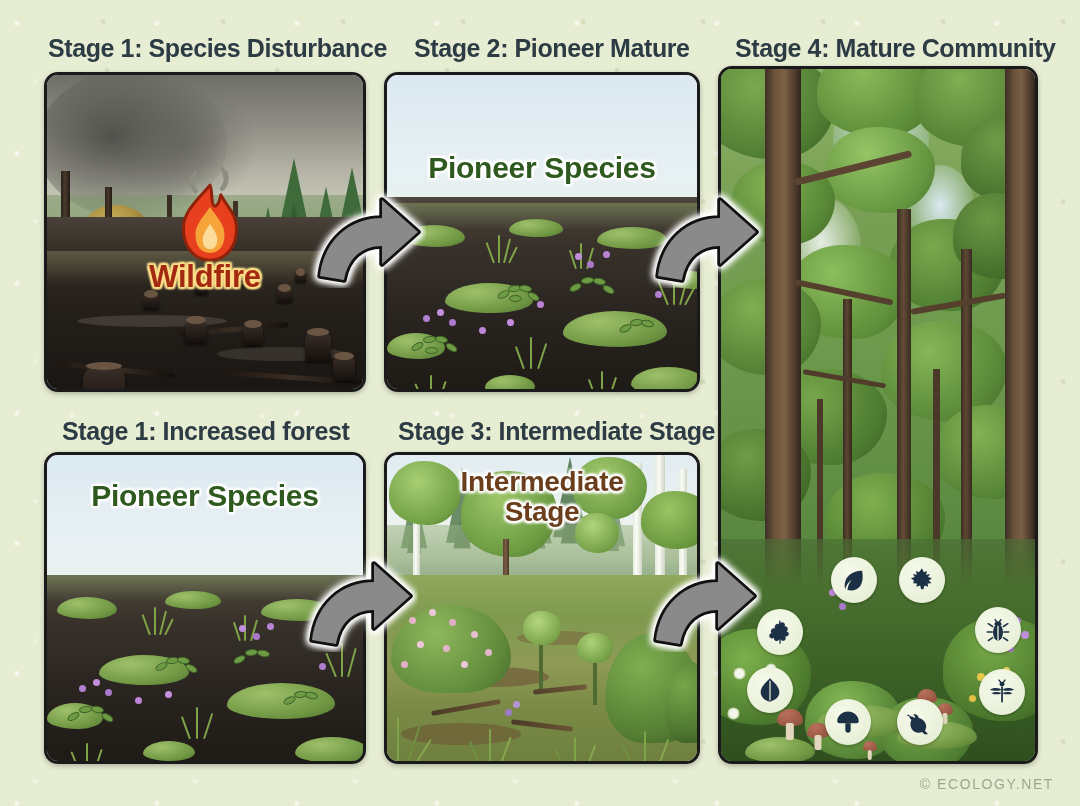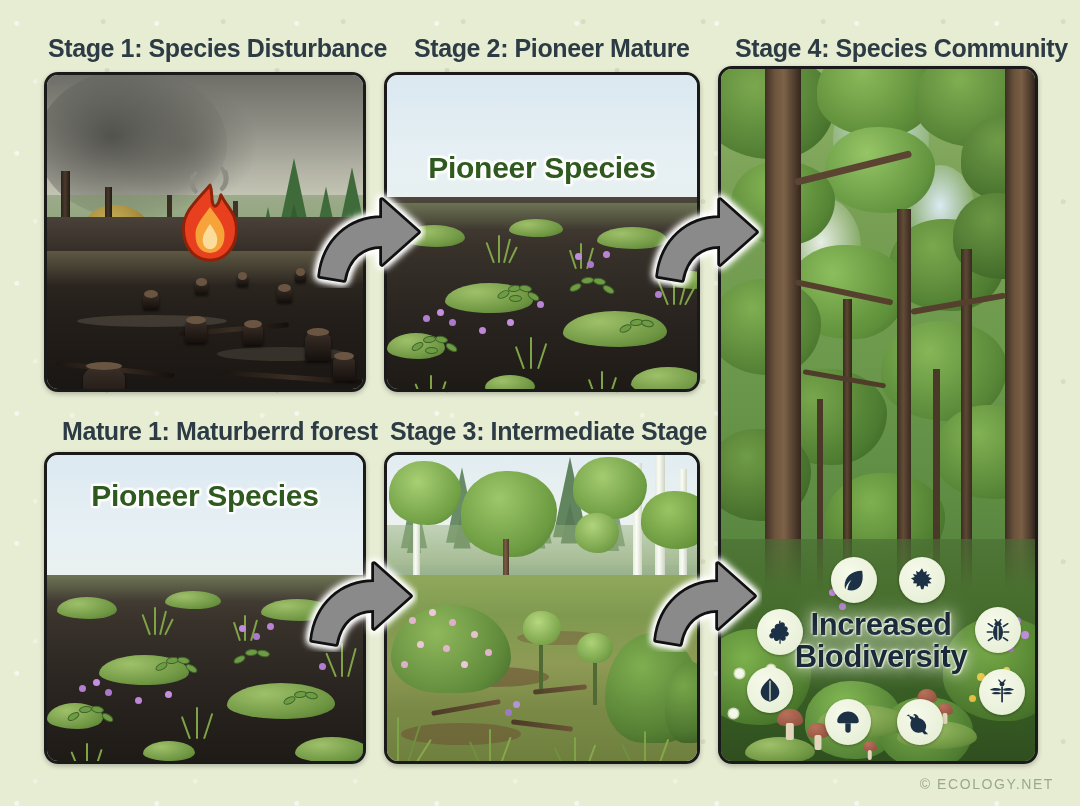--- a/index.html
+++ b/index.html
@@ -160,23 +160,23 @@
     font-size: 14px; color: #9aa890; letter-spacing: 1.6px;
   }
 </style>
 </head>
 <body>
 
 <div id="paper-grain"></div>
 
 <div class="stage-title" style="left:48px;  top:34px;">Stage 1: Species Disturbance</div>
 <div class="stage-title" style="left:414px; top:34px;">Stage 2: Pioneer Mature</div>
-<div class="stage-title" style="left:735px; top:34px;">Stage 4: Species Community</div>
-<div class="stage-title" style="left:62px;  top:417px;">Mature 1: Maturberrd forest</div>
-<div class="stage-title" style="left:390px; top:417px;">Stage 3: Intermediate Stage</div>
+<div class="stage-title" style="left:735px; top:34px;">Stage 4: Mature Community</div>
+<div class="stage-title" style="left:62px;  top:417px;">Stage 1: Increased forest</div>
+<div class="stage-title" style="left:398px; top:417px;">Stage 3: Intermediate Stage</div>
 
 <div class="panel" id="panel-wildfire" style="left:44px; top:72px; width:322px; height:320px;">
   <div class="scene">
 
     <div class="sky" style="height:175px;background:linear-gradient(180deg,#6e6e68 0%,#8d8d84 28%,#b4b3a6 55%,#cfd2bd 80%,#d8dcc4 100%);"></div>
 
     <div style="position:absolute;left:-10px;top:-6px;width:190px;height:150px;border-radius:50%;background:radial-gradient(ellipse at 40% 45%,rgba(70,70,66,.85),rgba(110,110,104,.45) 60%,transparent 78%);"></div>
     <div style="position:absolute;left:60px;top:10px;width:150px;height:120px;border-radius:50%;background:radial-gradient(ellipse at 50% 50%,rgba(92,92,86,.6),transparent 72%);"></div>
 
     <div style="position:absolute;left:0;right:0;top:120px;height:70px;background:linear-gradient(180deg,rgba(124,150,104,.55),rgba(96,124,80,.8));"></div>
@@ -222,20 +222,21 @@
 
   <div style="position:absolute;left:124px;top:86px;width:78px;height:104px;">
     <svg viewBox="0 0 64 86" style="width:100%;height:100%;">
       <path d="M20 10 q-5 9 1 16 q-6 -4 -4 -13" fill="none" stroke="#8d8d84" stroke-width="3" stroke-linecap="round"></path>
       <path d="M42 6 q6 10 -1 18 q7 -5 4 -15" fill="none" stroke="#8d8d84" stroke-width="3" stroke-linecap="round"></path>
       <path d="M32 20 C20 34 10 42 10 56 C10 72 20 82 32 82 C44 82 54 72 54 56 C54 44 46 38 41 28 C39 38 35 40 34 34 C33 29 34 25 32 20 Z" fill="#e8401f" stroke="#8f2208" stroke-width="2.5" stroke-linejoin="round"></path>
       <path d="M32 38 C25 48 20 53 20 61 C20 71 25 76 32 76 C39 76 44 71 44 61 C44 53 39 48 32 38 Z" fill="#f6a33a"></path>
       <path d="M32 52 C28 58 26 61 26 65 C26 71 29 73 32 73 C35 73 38 71 38 65 C38 61 36 58 32 52 Z" fill="#fbdc9a"></path>
     </svg>
   </div>
+  <div class="panel-label lbl-wildfire" style="left:0;right:0;top:186px;">Wildfire</div>
 </div>
 
 <div class="panel" id="panel-pioneer-top" style="left:384px; top:72px; width:316px; height:320px;">
   <div class="scene">
     <div class="sky" style="height:140px;background:linear-gradient(180deg,#dbe8f0 0%,#e6f0f4 60%,#e9f1ee 100%);"></div>
     <div class="ground" style="height:192px;background:linear-gradient(180deg,#4c463c 0%,#38322b 25%,#2a2520 60%,#1e1a16 100%);"></div>
     <div style="position:absolute;left:0;right:0;top:128px;height:26px;background:linear-gradient(180deg,rgba(126,140,96,.65),rgba(70,64,52,.2));"></div>
 
     <div class="moss" style="left:16px;  top:150px; width:62px; height:22px;"></div>
     <div class="moss" style="left:122px; top:144px; width:54px; height:18px;"></div>
@@ -468,20 +469,22 @@
       <i style="left:21px;height:30px;transform:rotate(20deg);background:#86a84c"></i>
     </div>
     <div class="grass-tuft" style="left:246px;top:276px;width:34px;height:42px;">
       <i style="left:2px;height:32px;transform:rotate(-26deg);background:#6f9040"></i>
       <i style="left:11px;height:42px;background:#7fa347"></i>
       <i style="left:22px;height:36px;transform:rotate(20deg);background:#86a84c"></i>
     </div>
     <div class="flower" style="left:118px;top:254px;background:#9b7bc4;"></div>
     <div class="flower" style="left:126px;top:246px;background:#b394d6;"></div>
   </div>
+  <div class="panel-label lbl-intermediate" style="left:0;right:0;top:12px;">Intermediate
+Stage</div>
 </div>
 
 <div class="panel" id="panel-mature" style="left:718px; top:66px; width:320px; height:698px;">
   <div class="scene">
 
     <div style="position:absolute;inset:0;background:linear-gradient(180deg,#8fb469 0%,#7aa055 18%,#6d9a4d 40%,#5e8c43 62%,#4f7d39 82%,#3f6b2e 100%);"></div>
 
     <div style="position:absolute;left:112px;top:10px;width:96px;height:120px;border-radius:50%;background:radial-gradient(ellipse at 50% 45%,#cfe4ef,rgba(207,228,239,.2) 72%,transparent);"></div>
     <div style="position:absolute;left:184px;top:96px;width:70px;height:90px;border-radius:50%;background:radial-gradient(ellipse at 50% 45%,#dbeaf2,rgba(219,234,242,.15) 70%,transparent);"></div>
     <div style="position:absolute;left:60px;top:128px;width:80px;height:100px;border-radius:50%;background:radial-gradient(ellipse at 50% 45%,#e6eee4,rgba(230,238,228,.15) 70%,transparent);"></div>
@@ -543,24 +546,20 @@
     <div class="flower" style="left:282px;top:598px;width:7px;height:7px;background:#edd25c;"></div>
 
     <div class="flower" style="left:292px;top:548px;width:8px;height:8px;background:#b07fd0;"></div>
     <div class="flower" style="left:300px;top:562px;width:8px;height:8px;background:#c08ddb;"></div>
     <div class="flower" style="left:286px;top:576px;width:7px;height:7px;background:#ab79cb;"></div>
     <div class="flower" style="left:108px;top:520px;width:7px;height:7px;background:#bd86d9;"></div>
     <div class="flower" style="left:118px;top:534px;width:7px;height:7px;background:#ab79cb;"></div>
   </div>
 
   <div id="biodiversity-cluster" style="left:0;top:488px;width:320px;height:190px;">
-    <div class="bio-text" style="left:52px;top:52px;width:216px;">
-      <div>Increased</div>
-      <div>Biodiversity</div>
-    </div>
 
     <div class="bio-icon" style="left:110px;top:0px;">
       <svg viewBox="0 0 24 24">
           <path d="M19 4C9 4 4 10 4 17c0 1 .2 2 .5 3 .6-3 2.4-6 5.5-8.2-2 2.4-3.3 5.4-3.6 8.8 1 .3 2 .4 3 .4 7 0 11.6-5.6 9.6-17z"></path>
         </svg>
     </div>
     <div class="bio-icon" style="left:178px;top:0px;">
       <svg viewBox="0 0 24 24">
           <path d="M12 2l1.6 3.4 2.6-1.1-.7 3.1 3.3-.6-1.6 2.6 3.3 1.2-2.6 1.8 2.2 2.3-3.3.4.5 2.7-3.2-1-.9 3.2h-1.9l-.9-3.2-3.2 1 .5-2.7-3.3-.4L5.1 12.4 2.5 10.6l3.3-1.2-1.6-2.6 3.3.6-.7-3.1 2.6 1.1z"></path>
         </svg>

